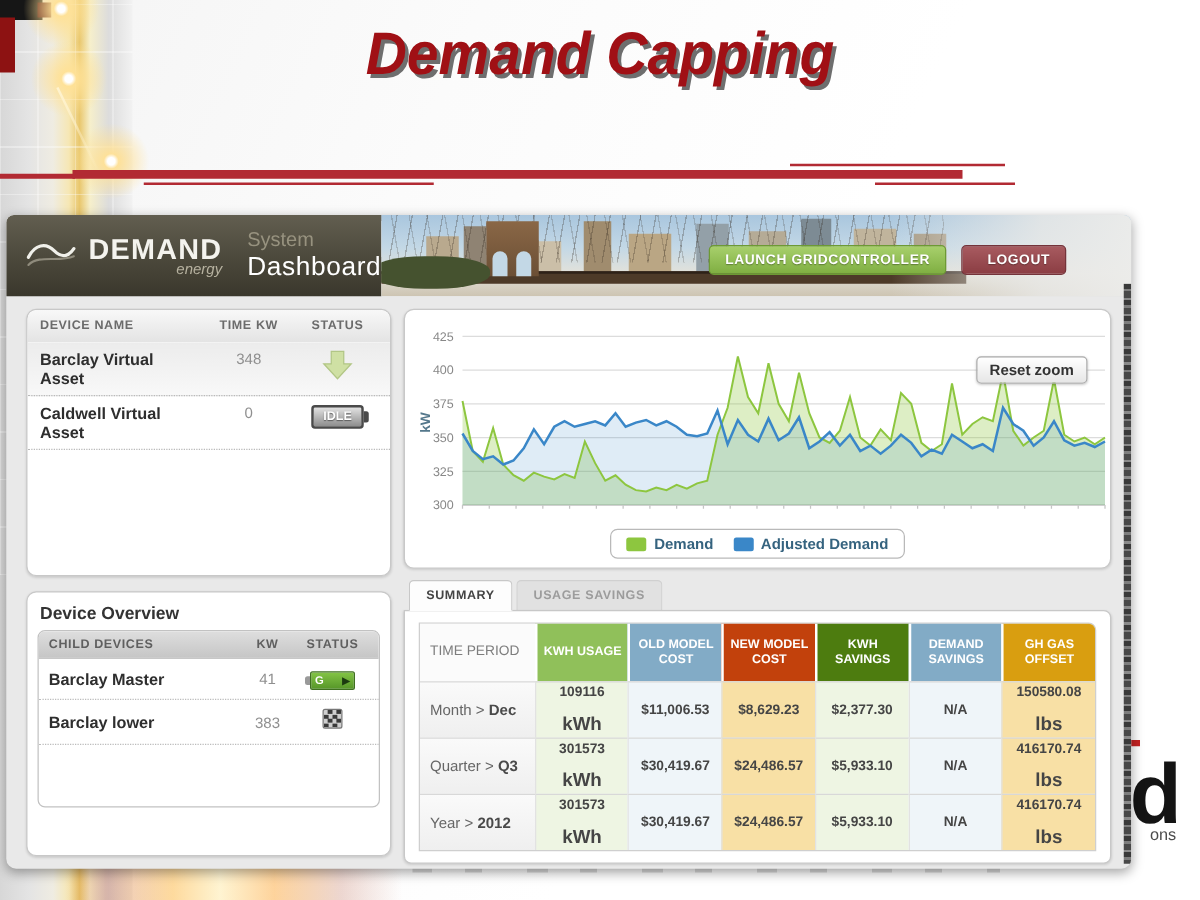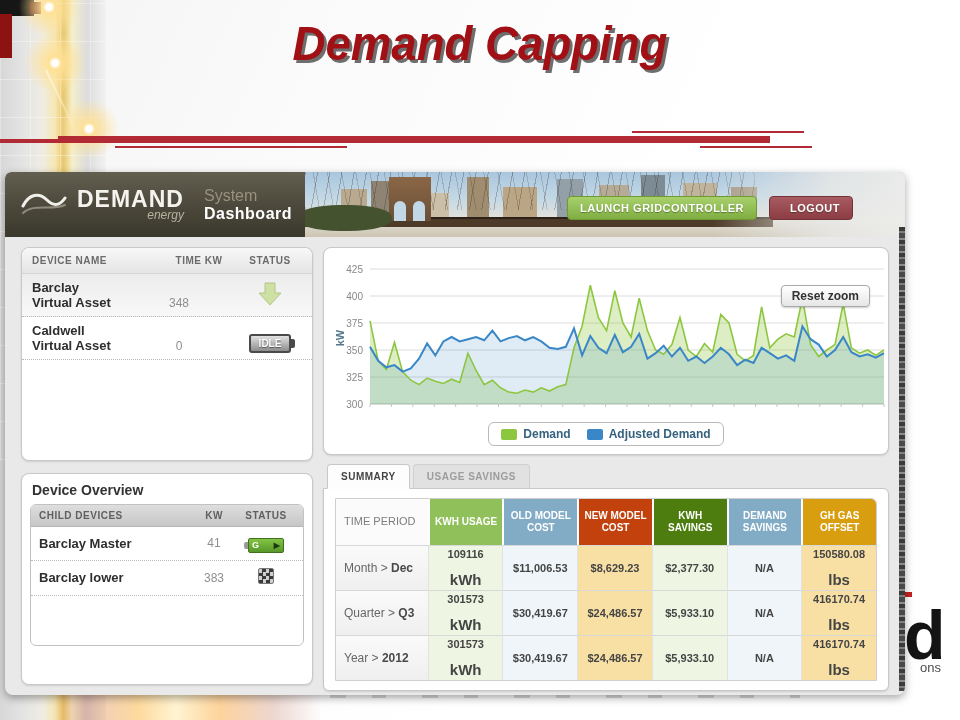--- a/index.html
+++ b/index.html
@@ -50,21 +50,21 @@
 
   
   .dash-header{position:absolute;left:0;top:0;right:0;height:65px;display:flex;}
   .brand-block{width:300px;background:linear-gradient(180deg,#625e50 0%,#4b483b 55%,#3a372c 100%);
     border-radius:6px 0 0 0;display:flex;align-items:center;padding-left:16px;box-sizing:border-box;}
   .brand-text{margin-left:10px;line-height:1;}
   .brand-name{font-size:23px;font-weight:bold;color:#f4f3ee;letter-spacing:1px;}
   .brand-sub{font-size:12px;font-style:italic;color:#b7b2a0;text-align:right;margin-top:-2px;}
   .app-title{margin-left:20px;line-height:1.1;}
   .app-line1{font-size:16px;color:#97927f;text-align:left;}
-  .app-line2{font-size:16px;font-weight:bold;color:#fff;letter-spacing:.5px;}
+  .app-line2{font-size:21px;font-weight:normal;color:#fff;letter-spacing:.5px;}
   .photo-block{flex:1;position:relative;overflow:hidden;}
   .sky{position:absolute;inset:0;background:linear-gradient(180deg,#a9c6de 0%,#c3d8e6 40%,#e3e2da 72%,#cdc4b2 100%);}
   .bld{position:absolute;bottom:14px;}
   .cables{position:absolute;left:0;right:25%;top:0;height:58%;
     background:repeating-linear-gradient(100deg,rgba(50,40,30,.28) 0 1px,transparent 1px 12px),
                repeating-linear-gradient(80deg,rgba(50,40,30,.2) 0 1px,transparent 1px 14px);}
   .deck{position:absolute;left:0;right:22%;bottom:10px;height:8px;background:#4d3a28;border-top:2px solid #2e2218;}
   .tower{position:absolute;left:14%;bottom:16px;width:42px;height:44px;background:linear-gradient(180deg,#8a6746,#6b4f35);}
   .arch{position:absolute;bottom:0;width:12px;height:20px;background:#c3d8e6;border-radius:10px 10px 0 0;}
   .trees{position:absolute;left:-8px;bottom:6px;width:95px;height:26px;background:#45522f;border-radius:45%;}
@@ -77,21 +77,21 @@
   
   .dash-body{position:absolute;left:0;right:0;top:65px;bottom:0;padding:10px 16px;display:flex;gap:10px;box-sizing:border-box;}
   .panel{background:#fff;border:1px solid #c8c8c8;border-radius:8px;box-shadow:0 1px 2px rgba(0,0,0,.12);box-sizing:border-box;}
   .left-col{width:292px;display:flex;flex-direction:column;}
   .device-panel{height:214px;overflow:hidden;}
   .tbl-head{display:flex;align-items:center;padding:7px 10px;background:linear-gradient(180deg,#f8f8f8,#e4e4e4);
     border-bottom:1px solid #d5d5d5;border-radius:7px 7px 0 0;font-size:10px;font-weight:bold;color:#6b6b6b;letter-spacing:.5px;}
   .c-name{flex:1;}
   .c-kw{width:78px;text-align:center;}
   .c-status{width:64px;text-align:center;}
-  .dev-row{display:flex;align-items:flex-end;padding:6px 10px;min-height:30px;border-bottom:1px dotted #b9b9b9;gap:20px;}
+  .dev-row{display:flex;align-items:flex-start;padding:6px 10px;min-height:30px;border-bottom:1px dotted #b9b9b9;}
   .dev-row.shaded{background:linear-gradient(180deg,#ececec,#f8f8f8);}
   .dev-name{flex:1;font-size:13px;font-weight:bold;color:#2e2e2e;}
   .dev-kw{width:78px;text-align:center;font-size:12px;color:#8f8f8f;}
   .dev-status{width:64px;text-align:center;}
   .idle-badge{display:inline-block;position:relative;padding:2px 8px;background:linear-gradient(180deg,#e2e2e2,#8d8d8d);
     border:2px solid #4a4a4a;border-radius:3px;font-weight:bold;font-size:10px;color:#fff;text-shadow:0 1px 1px #555;}
   .idle-badge::after{content:'';position:absolute;right:-6px;top:3px;width:4px;height:9px;background:#4a4a4a;border-radius:0 2px 2px 0;}
   .overview-panel{margin-top:12px;flex:1;overflow:hidden;}
   .ov-title{padding:8px 10px 6px;font-size:14px;font-weight:bold;color:#333;}
   .ov-box{margin:0 8px;border:1px solid #c2c2c2;border-radius:6px;overflow:hidden;min-height:140px;background:#fff;}

